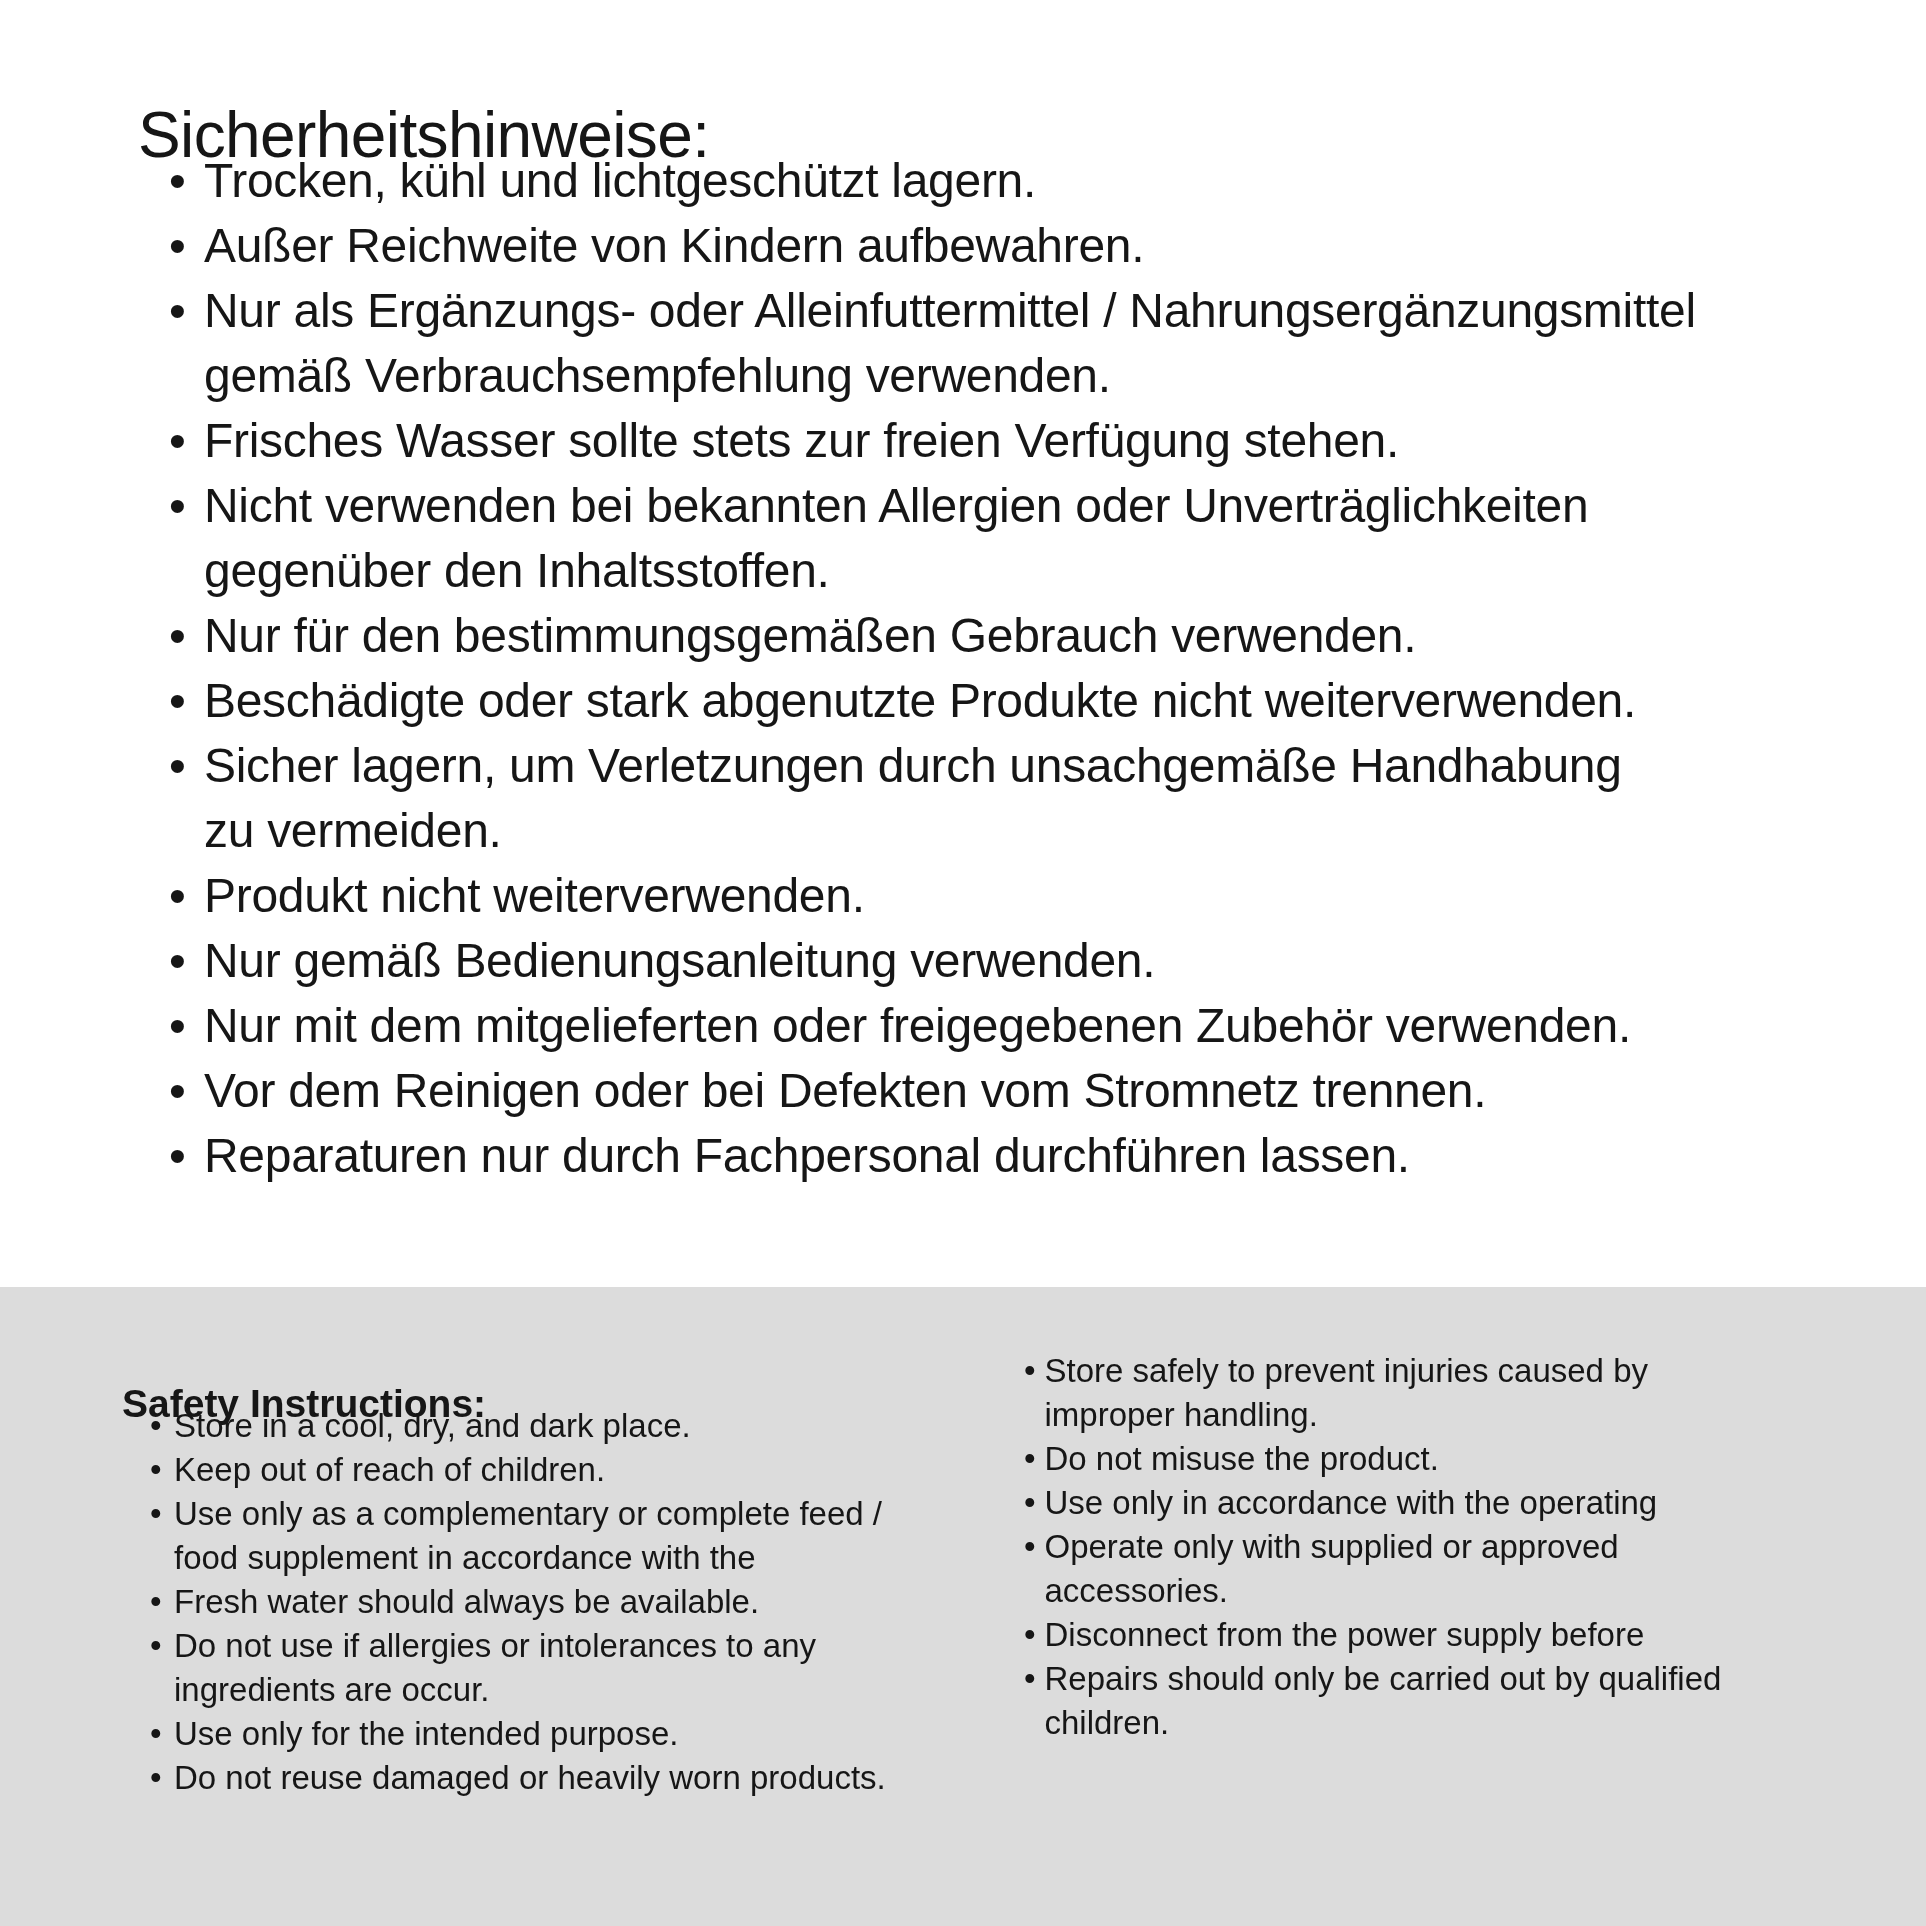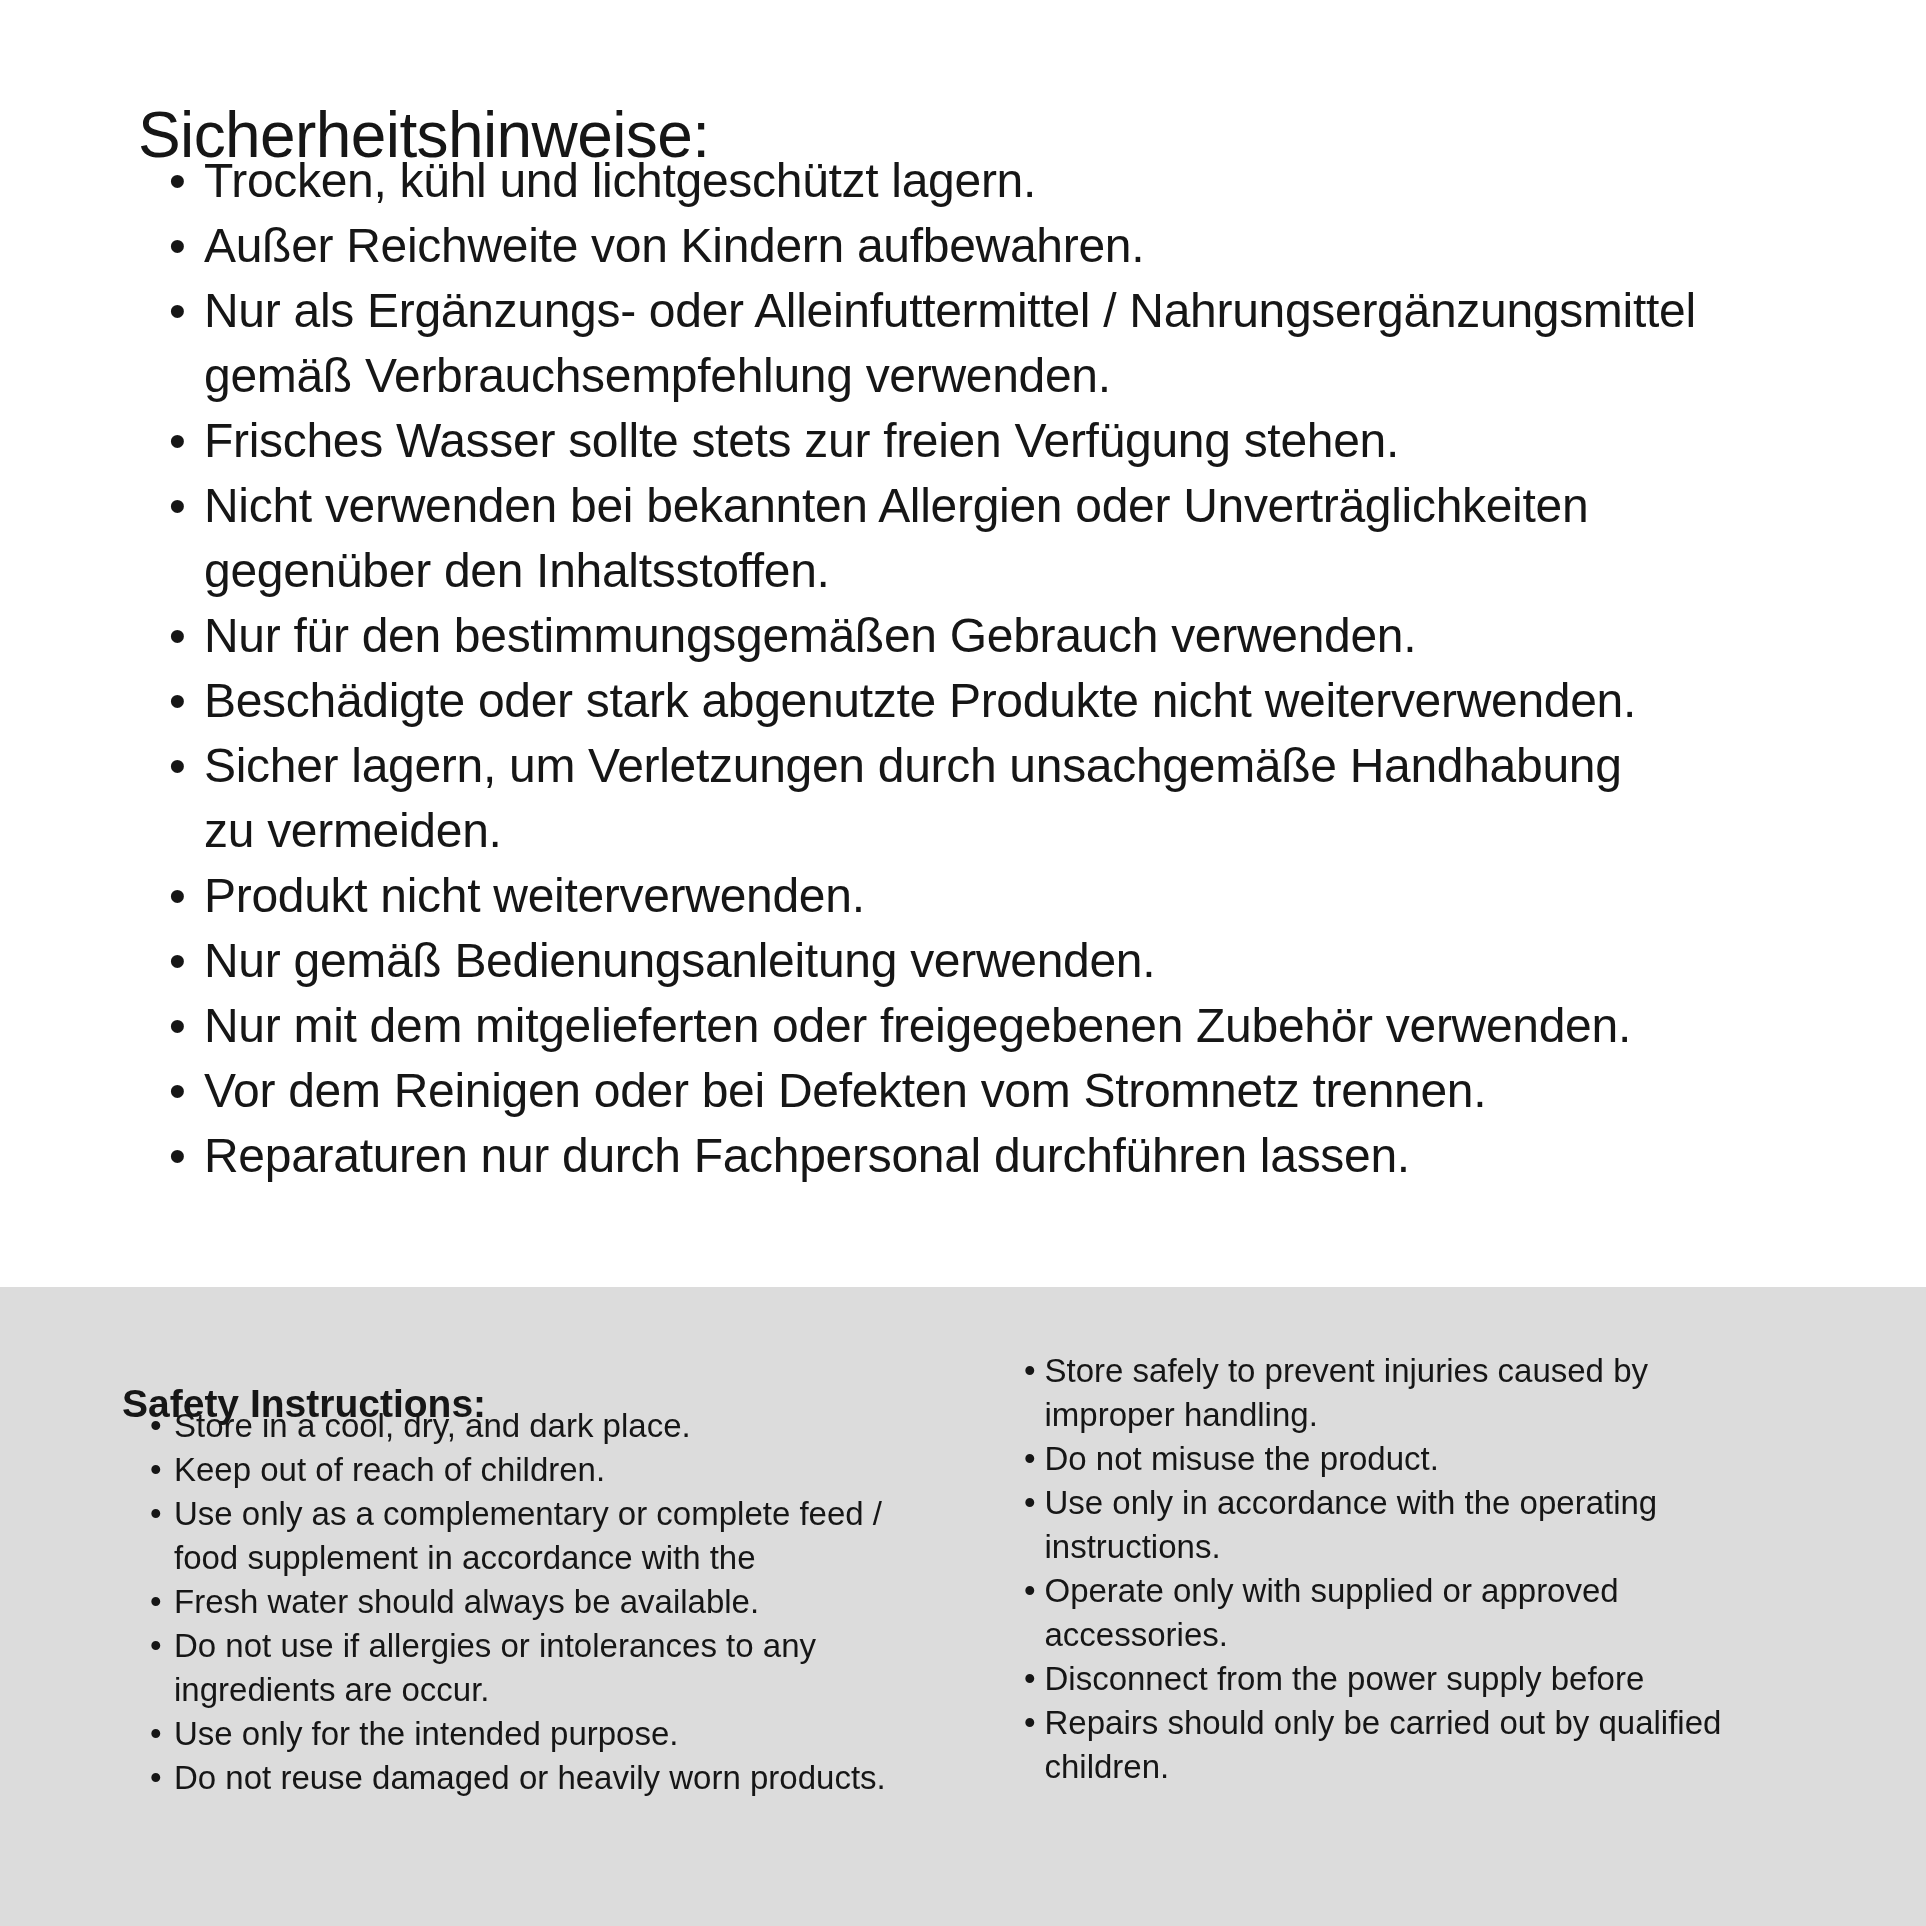--- a/index.html
+++ b/index.html
@@ -212,24 +212,20 @@
         <div class="row">
           <span class="bullet">•</span>
           <span class="txt">Do not misuse the product.</span>
         </div>
 
         <div class="row">
           <span class="bullet">•</span>
           <span class="txt">Use only in accordance with the operating</span>
         </div>
 
-        <div class="row">
-          <span class="bullet"></span>
-          <span class="txt">instructions.</span>
-        </div>
 
         <div class="row">
           <span class="bullet">•</span>
           <span class="txt">Operate only with supplied or approved</span>
         </div>
 
         <div class="row">
           <span class="bullet"></span>
           <span class="txt">accessories.</span>
         </div>

